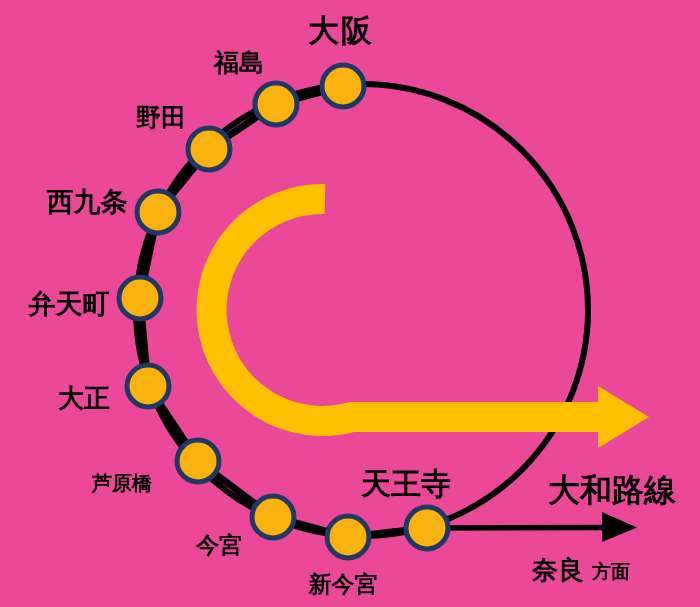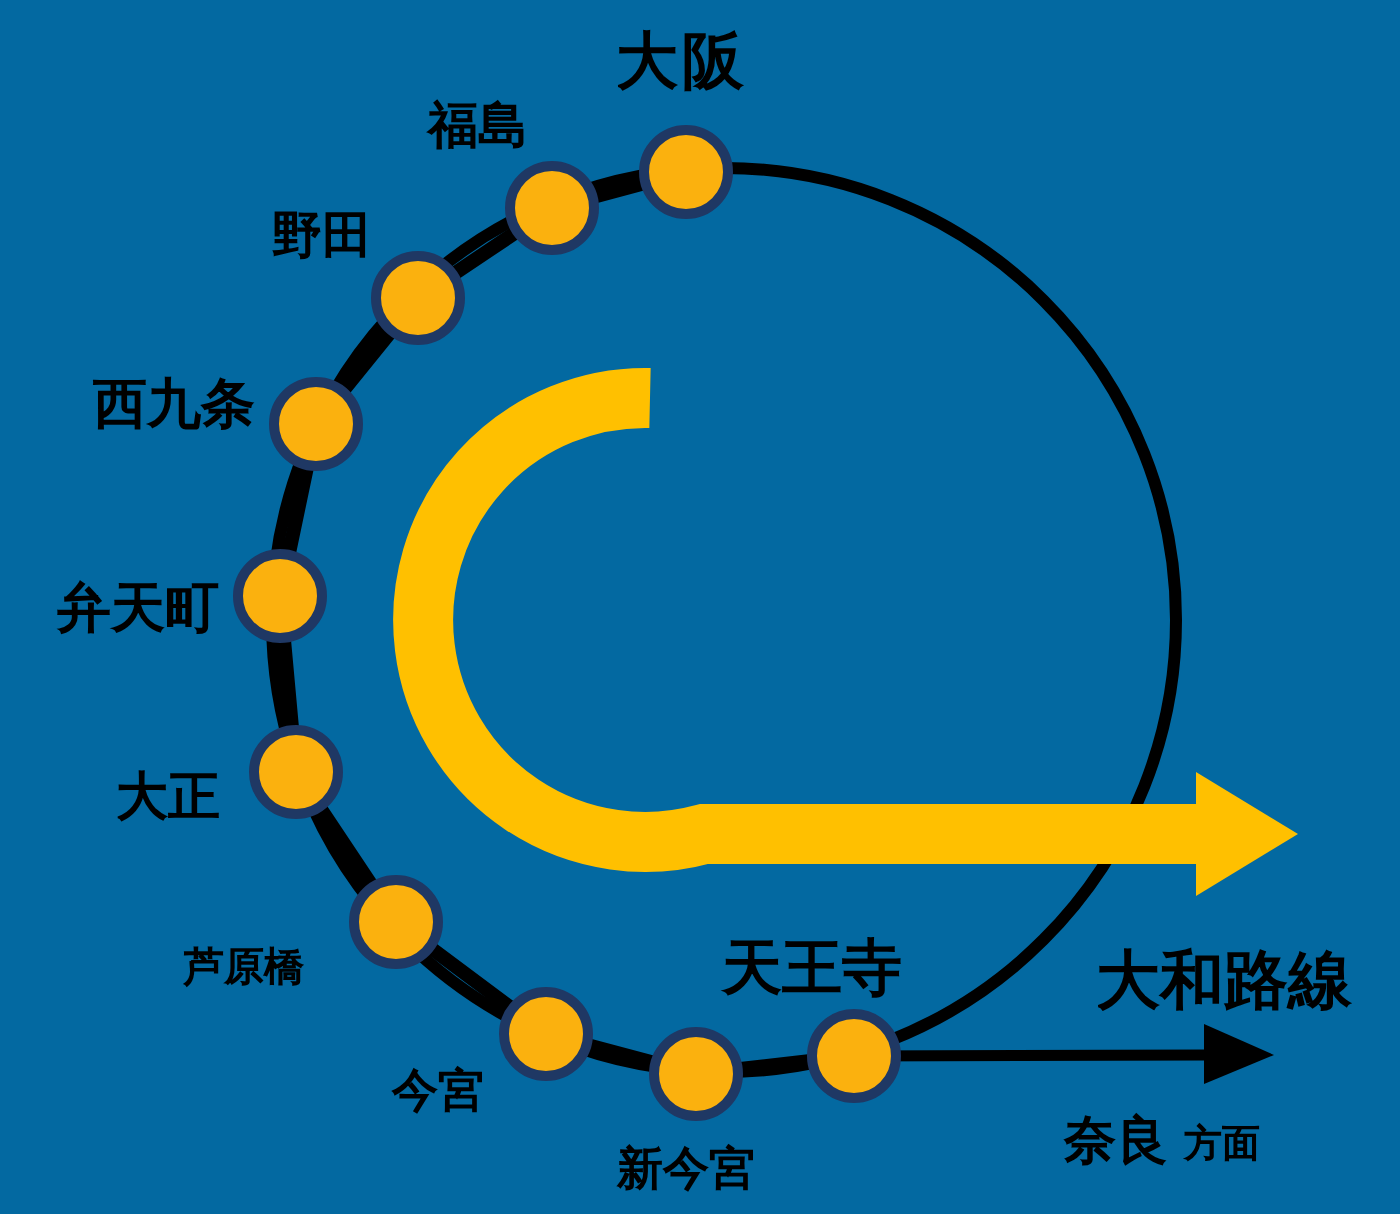--- a/index.html
+++ b/index.html
@@ -4,21 +4,21 @@
 <style>
   html, body {
     margin: 0;
     padding: 0;
     background: #ffffff;
   }
   .canvas {
     position: relative;
     width: 700px;
     height: 607px;
-    background: #0369a1;
+    background: #ec4899;
     overflow: hidden;
   }
   svg text {
     font-family: "Liberation Sans", "DejaVu Sans", sans-serif;
     font-weight: bold;
     fill: #000000;
   }
 </style>
 </head>
 <body>

